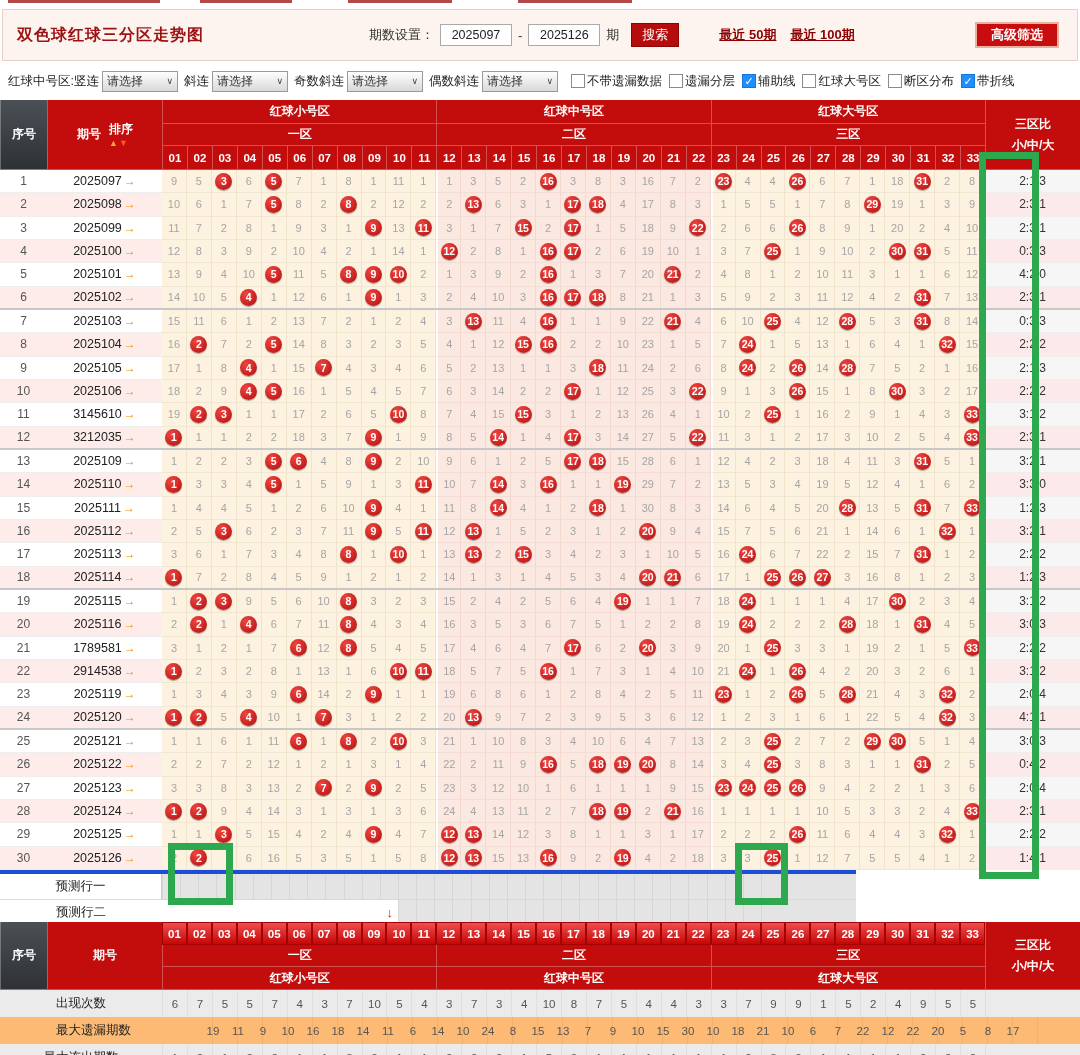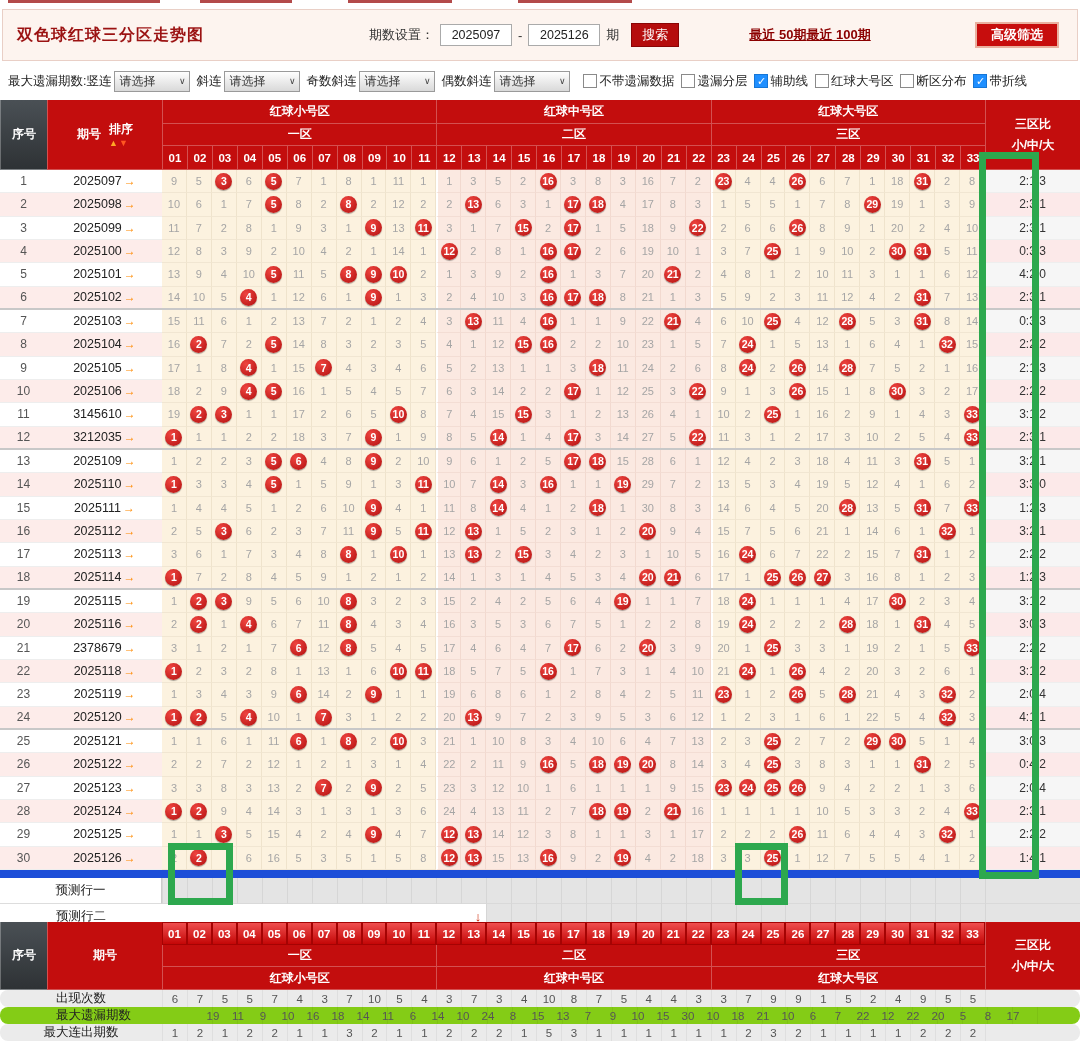--- a/index.html
+++ b/index.html
@@ -12,21 +12,21 @@
 
   
   #hbox { position:absolute; left:2px; top:9px; width:1076px; height:52px;
           background:#fdf4ef; border:1px solid #e9cfc6; display:flex; align-items:center; }
   #title { color:#9b1212; font-weight:bold; font-size:16px; margin-left:14px; letter-spacing:1px; }
   #pset { margin-left:165px; display:flex; align-items:center; gap:6px; font-size:13px; color:#333; }
   .pin { width:72px; height:22px; border:1px solid #aaa; background:#fff; font-size:12.5px;
          text-align:center; color:#222; }
   #searchbtn { margin-left:6px; width:48px; height:24px; background:#b50d0d; color:#fff;
                border:1px solid #8a0505; font-size:13px; cursor:pointer; }
-  #links { margin-left:70px; display:flex; }
+  #links { margin-left:40px; display:flex; gap:14px; }
   #links a { color:#8b0000; font-size:13px; text-decoration:underline; font-weight:bold; }
   #advbtn { margin-left:auto; margin-right:18px; width:84px; height:26px; background:#c70d0d;
             color:#fff; border:2px solid #e9b0a0; font-size:13px; font-weight:bold; cursor:pointer; }
 
   
   #tbar { position:absolute; left:0; top:63px; width:1080px; height:36px; background:#fff;
           display:flex; align-items:center; font-size:12.5px; color:#222; padding-left:8px; }
   .sel { display:inline-flex; align-items:center; justify-content:space-between;
          width:76px; height:21px; background:linear-gradient(#fefefe,#d9d9d9);
          border:1px solid #9a9a9a; margin:0 6px 0 3px; padding:0 4px; font-size:12px;
@@ -68,44 +68,44 @@
   .ball { width:17px; height:17px; border-radius:50%;
           background:radial-gradient(circle at 35% 30%, #ef4540, #b10e0e);
           color:#fff; font-size:10.5px; font-weight:bold; display:flex; align-items:center;
           justify-content:center; box-shadow:0 1px 1px rgba(0,0,0,.35); }
   .crat { font-size:12px; color:#333; background:#f6f6f6; border-bottom:1px solid #eee; }
   .alt .crat { background:#fce9e9; }
   .aux { border-bottom:2px solid #c8c8c8 !important; }
   .aux .cell { border-bottom-width:0; }
 
   
-  #pred { position:absolute; left:0; top:870px; width:1080px; height:52px; border-top:8px solid #1d4ed8; }
+  #pred { position:absolute; left:0; top:870px; width:856px; height:52px; border-top:4px solid #1d4ed8; }
   .prow { height:26px; }
   .plabel { background:#fff; border-bottom:1px solid #ddd; border-right:1px solid #ccc;
             font-size:12.5px; color:#222; display:flex; align-items:center; justify-content:center; }
   .pcell { background:#e4e4e4; border-left:1px solid #d6d6d6; border-bottom:1px solid #d9d9d9; }
   .pwhite { background:#fff; border-bottom:1px solid #ddd; display:flex; align-items:center;
             justify-content:flex-end; padding-right:5px; }
   .dnarrow { color:#cc2200; font-weight:bold; font-size:13px; }
 
   
   #bhead { position:absolute; left:0; top:922px; width:1080px; height:68px;
            display:grid; grid-template-columns:47px 115px repeat(33,minmax(0,1fr)) 95px;
            grid-template-rows:23px 22px 23px; background:#c30d0d; color:#fff; }
   .bnum { background:linear-gradient(#ef4e4e,#c40606); border:1px solid #a50303;
           font-size:11.5px; font-weight:bold; }
 
   
   #stats { position:absolute; left:0; top:990px; width:1080px; height:65px; }
-  .srow { height:17px;border-radius:8px; }
+  .srow { height:27px; }
   .slabel { grid-column:1/3; display:flex; align-items:center; justify-content:center;
             font-size:12.5px; color:#222; }
   .sval { font-size:11.5px; color:#555; border-left:1px solid rgba(0,0,0,.05);
           display:flex; align-items:center; justify-content:center; }
-  .sbg0 { background:#ebebeb; } .sbg1 { background:#84cc16;gap:25px; }
+  .sbg0 { background:#ebebeb; } .sbg1 { background:#fdba74;gap:25px; }
 
   
   .anno { position:absolute; border:7px solid #2da84e; background:transparent; z-index:9; }
   #anno1 { left:168px; top:843px; width:65px; height:62px; }
   #anno2 { left:735px; top:843px; width:53px; height:62px; }
   #anno3 { left:979px; top:152px; width:60px; height:727px; }
 </style>
 </head>
 <body>
 
@@ -126,21 +126,21 @@
       <button id="searchbtn">搜索</button>
     </span>
     <span id="links">
       <a href="#">最近 50期</a>
       <a href="#">最近 100期</a>
     </span>
     <button id="advbtn">高级筛选</button>
   </div>
 
   <div id="tbar">
-    <span>最大遗漏期数:</span>
+    <span>红球中号区:</span>
     <span>竖连</span>
     <span class="sel">
         <span>请选择</span>
         <span class="car">∨</span>
       </span>
     <span>斜连</span>
     <span class="sel">
         <span>请选择</span>
         <span class="car">∨</span>
       </span>
@@ -2370,21 +2370,21 @@
           <span class="miss">4</span>
         </div>
         <div class="cell z1">
           <span class="miss">5</span>
         </div>
         <div class="cell crat">3:0:3</div>
       </div>
       <div class="grow drow">
         <div class="cell cseq">21</div>
         <div class="cell cper">
-          <span>2378679</span>
+          <span>1789581</span>
           <span class="arr">→</span>
         </div>
         <div class="cell z1">
           <span class="miss">3</span>
         </div>
         <div class="cell z1">
           <span class="miss">1</span>
         </div>
         <div class="cell z1">
           <span class="miss">2</span>
@@ -2477,21 +2477,21 @@
           <span class="miss">5</span>
         </div>
         <div class="cell z1">
           <span class="ball">33</span>
         </div>
         <div class="cell crat">2:2:2</div>
       </div>
       <div class="grow drow alt">
         <div class="cell cseq">22</div>
         <div class="cell cper">
-          <span>2025118</span>
+          <span>2914538</span>
           <span class="arr">→</span>
         </div>
         <div class="cell z1">
           <span class="ball">1</span>
         </div>
         <div class="cell z1">
           <span class="miss">2</span>
         </div>
         <div class="cell z1">
           <span class="miss">3</span>

